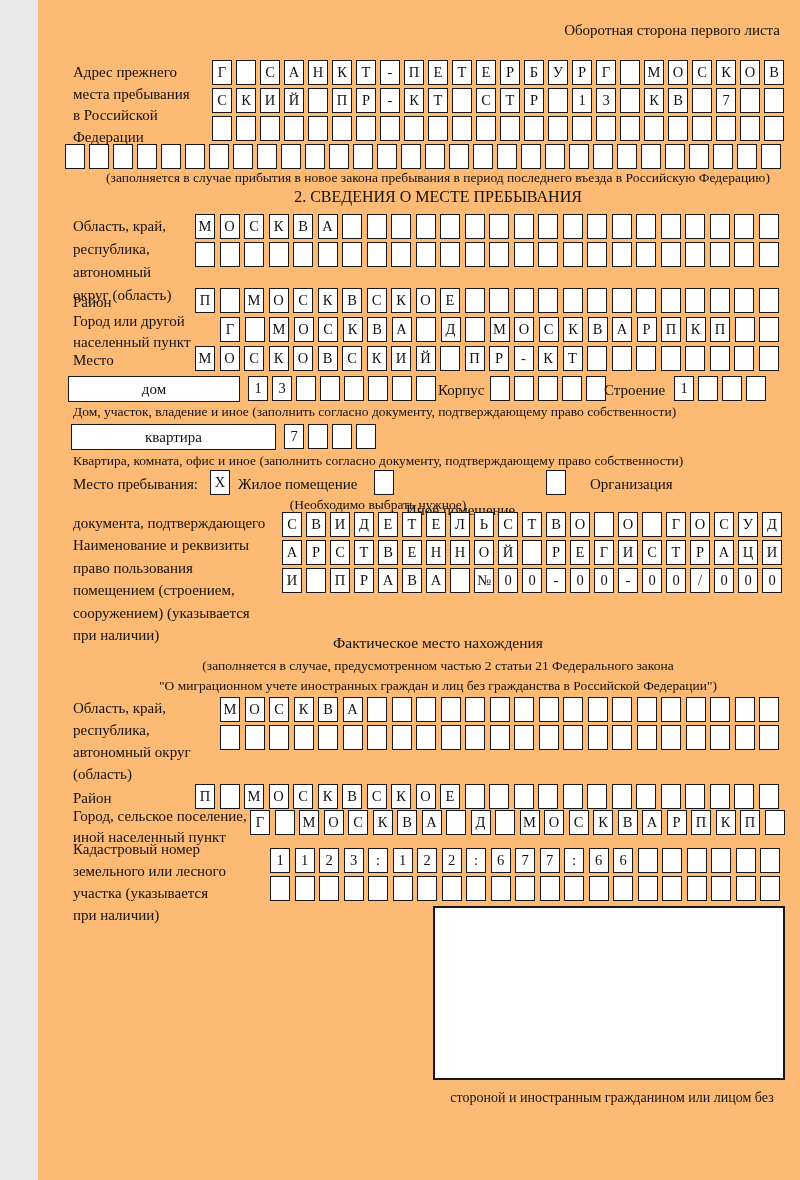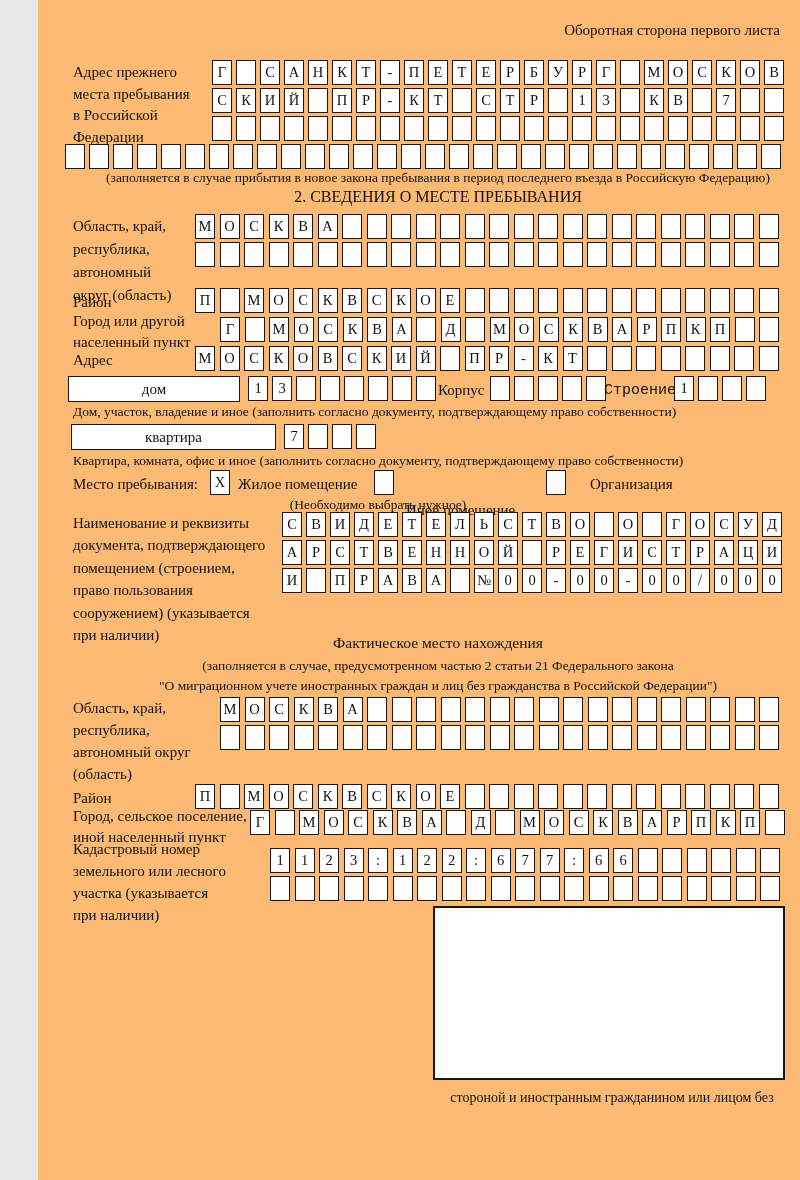--- a/index.html
+++ b/index.html
@@ -37,21 +37,21 @@
   #dist1-label{left:35px;top:292px;}
   #dist1-r{left:157px;top:288px;}
   #city1-label{left:35px;top:311px;}
   #city1-r{left:182px;top:317px;}
   #street-label{left:35px;top:350px;}
   #street-r{left:157px;top:346px;}
   #house-box{left:30px;top:376px;width:172px;}
   #house-num{left:210px;top:376px;}
   #korpus-label{left:400px;top:380px;}
   #korpus-cells{left:452px;top:376px;}
-  #stroenie-label{left:566px;top:380px;font-family:Liberation Mono, monospace;}
+  #stroenie-label{left:566px;top:380px;}
   #stroenie-cells{left:636px;top:376px;}
   #house-cap{left:35px;top:404px;}
   #apt-box{left:33px;top:424px;width:205px;}
   #apt-num{left:246px;top:424px;}
   #apt-cap{left:35px;top:453px;}
   #stay-label{left:35px;top:474px;}
   #stay-box1{left:172px;top:470px;}
   #stay-lbl1{left:200px;top:474px;}
   #stay-box2{left:336px;top:470px;}
   #stay-lbl2{left:368px;top:500px;}
@@ -314,21 +314,21 @@
       <span class="cell">В</span>
       <span class="cell">А</span>
       <span class="cell">Р</span>
       <span class="cell">П</span>
       <span class="cell">К</span>
       <span class="cell">П</span>
       <span class="cell"></span>
       <span class="cell"></span>
     </div>
 
-  <div id="street-label" class="abs lbl">Адрес</div>
+  <div id="street-label" class="abs lbl">Место</div>
   <div id="street-r" class="cells g45">
       <span class="cell">М</span>
       <span class="cell">О</span>
       <span class="cell">С</span>
       <span class="cell">К</span>
       <span class="cell">О</span>
       <span class="cell">В</span>
       <span class="cell">С</span>
       <span class="cell">К</span>
       <span class="cell">И</span>
@@ -395,24 +395,24 @@
       <span class="cell"></span>
     </div>
   <div id="stay-lbl2" class="abs lbl">Иное помещение</div>
   <div id="stay-box3" class="cells">
       <span class="cell"></span>
     </div>
   <div id="stay-lbl3" class="abs lbl">Организация</div>
   <div id="stay-cap" class="abs cap">(Необходимо выбрать нужное)</div>
 
   <div id="doc-label" class="abs lbl">
+      <div>документа, подтверждающего</div>
       <div>Наименование и реквизиты</div>
-      <div>документа, подтверждающего</div>
+      <div>право пользования</div>
       <div>помещением (строением,</div>
-      <div>право пользования</div>
       <div>сооружением) (указывается</div>
       <div>при наличии)</div>
     </div>
   <div id="doc-r1" class="cells">
       <span class="cell">С</span>
       <span class="cell">В</span>
       <span class="cell">И</span>
       <span class="cell">Д</span>
       <span class="cell">Е</span>
       <span class="cell">Т</span>

